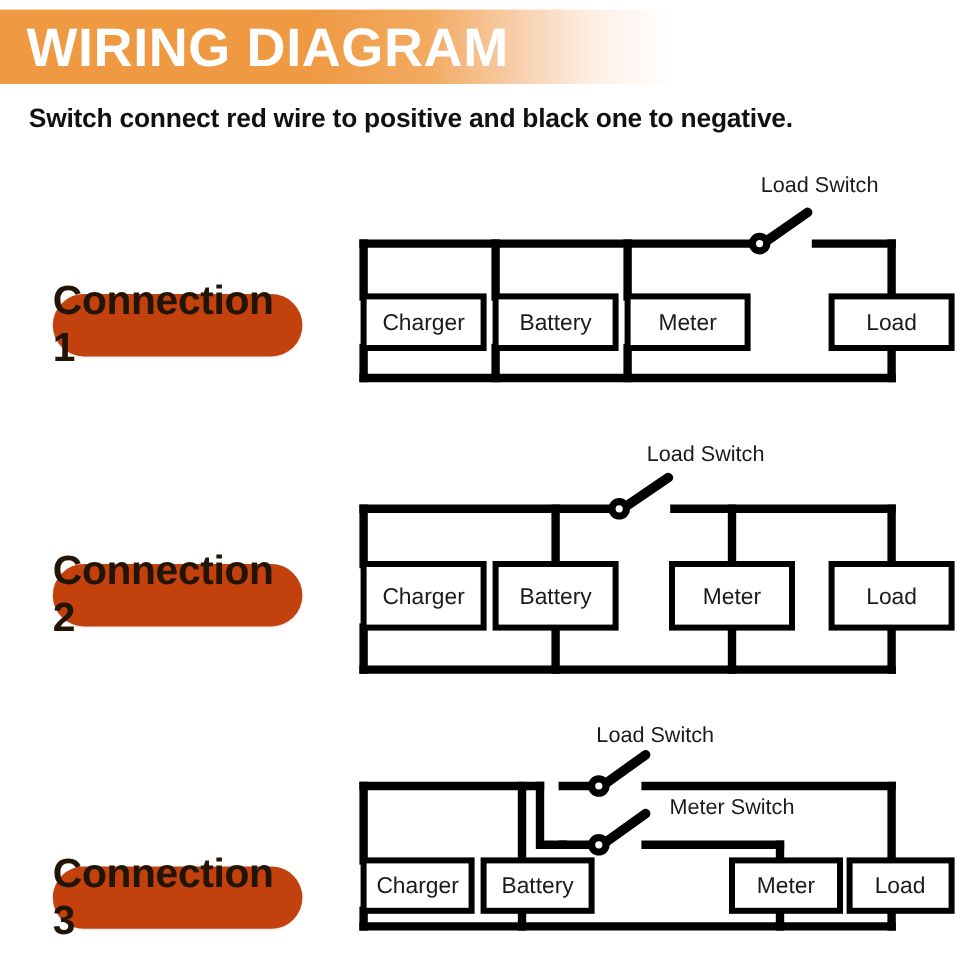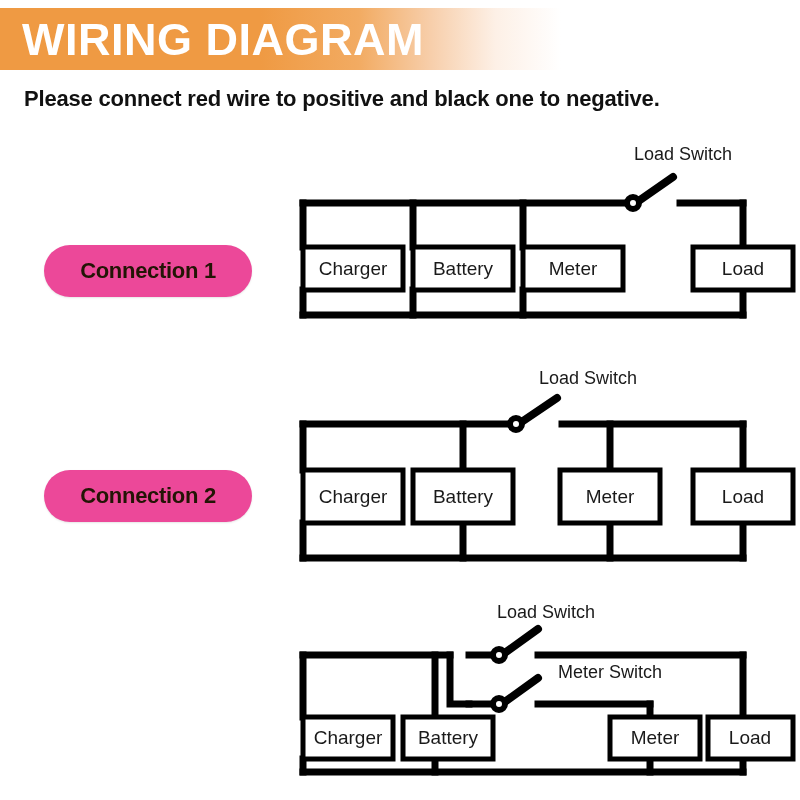--- a/index.html
+++ b/index.html
@@ -65,26 +65,26 @@
   }
   #row-1 { top: 130px;  height: 215px; }
   #row-2 { top: 360px;  height: 215px; }
   #row-3 { top: 600px;  height: 200px; }
 
   .badge {
     position: absolute;
     left: 44px;
     width: 208px;
     height: 52px;
-    background: #ec4899;
+    background: #c2410c;
     border-radius: 26px;
     display: flex;
     align-items: center;
     justify-content: center;
-    font-size: 22px;
+    font-size: 34px;
     font-weight: bold;
     color: #231505;
     letter-spacing: -0.3px;
     box-shadow: 0 1px 2px rgba(0,0,0,0.10);
   }
   #row-1 .badge { top: 115px; }
   #row-2 .badge { top: 110px; }
   #row-3 .badge { top: 122px; }
 
   .diagram {
@@ -102,21 +102,21 @@
   .sw-pivot  { fill: #ffffff; stroke: #000000; stroke-width: 6; }
   .sw-label  { font-family: "Liberation Sans", sans-serif; font-size: 18px; fill: #1a1a1a; text-anchor: middle; }
 </style>
 </head>
 <body>
 
 <div class="banner">
   <div class="banner-title">WIRING DIAGRAM</div>
 </div>
 
-<div class="subtitle">Please connect red wire to positive and black one to negative.</div>
+<div class="subtitle">Switch connect red wire to positive and black one to negative.</div>
 
 <div class="row" id="row-1">
 
   <div class="badge">Connection 1</div>
 
   <div class="diagram">
     <svg width="520" height="215" viewBox="0 0 520 215" xmlns="http://www.w3.org/2000/svg">
 
       <path class="wire" d="M 23 73 L 350 73"></path>
 
@@ -194,20 +194,21 @@
         <circle class="sw-pivot" cx="236" cy="64" r="6"></circle>
       </g>
       <text class="sw-label" x="308" y="24">Load Switch</text>
 
     </svg>
   </div>
 </div>
 
 <div class="row" id="row-3">
 
+  <div class="badge">Connection 3</div>
 
   <div class="diagram">
     <svg width="520" height="200" viewBox="0 0 520 200" xmlns="http://www.w3.org/2000/svg">
 
       <path class="wire" d="M 23 55 L 170 55"></path>
 
       <path class="wire" d="M 170 55 L 170 104 L 189 104"></path>
       <path class="wire" d="M 189 55 L 212 55"></path>
       <path class="wire" d="M 189 104 L 212 104"></path>
 

